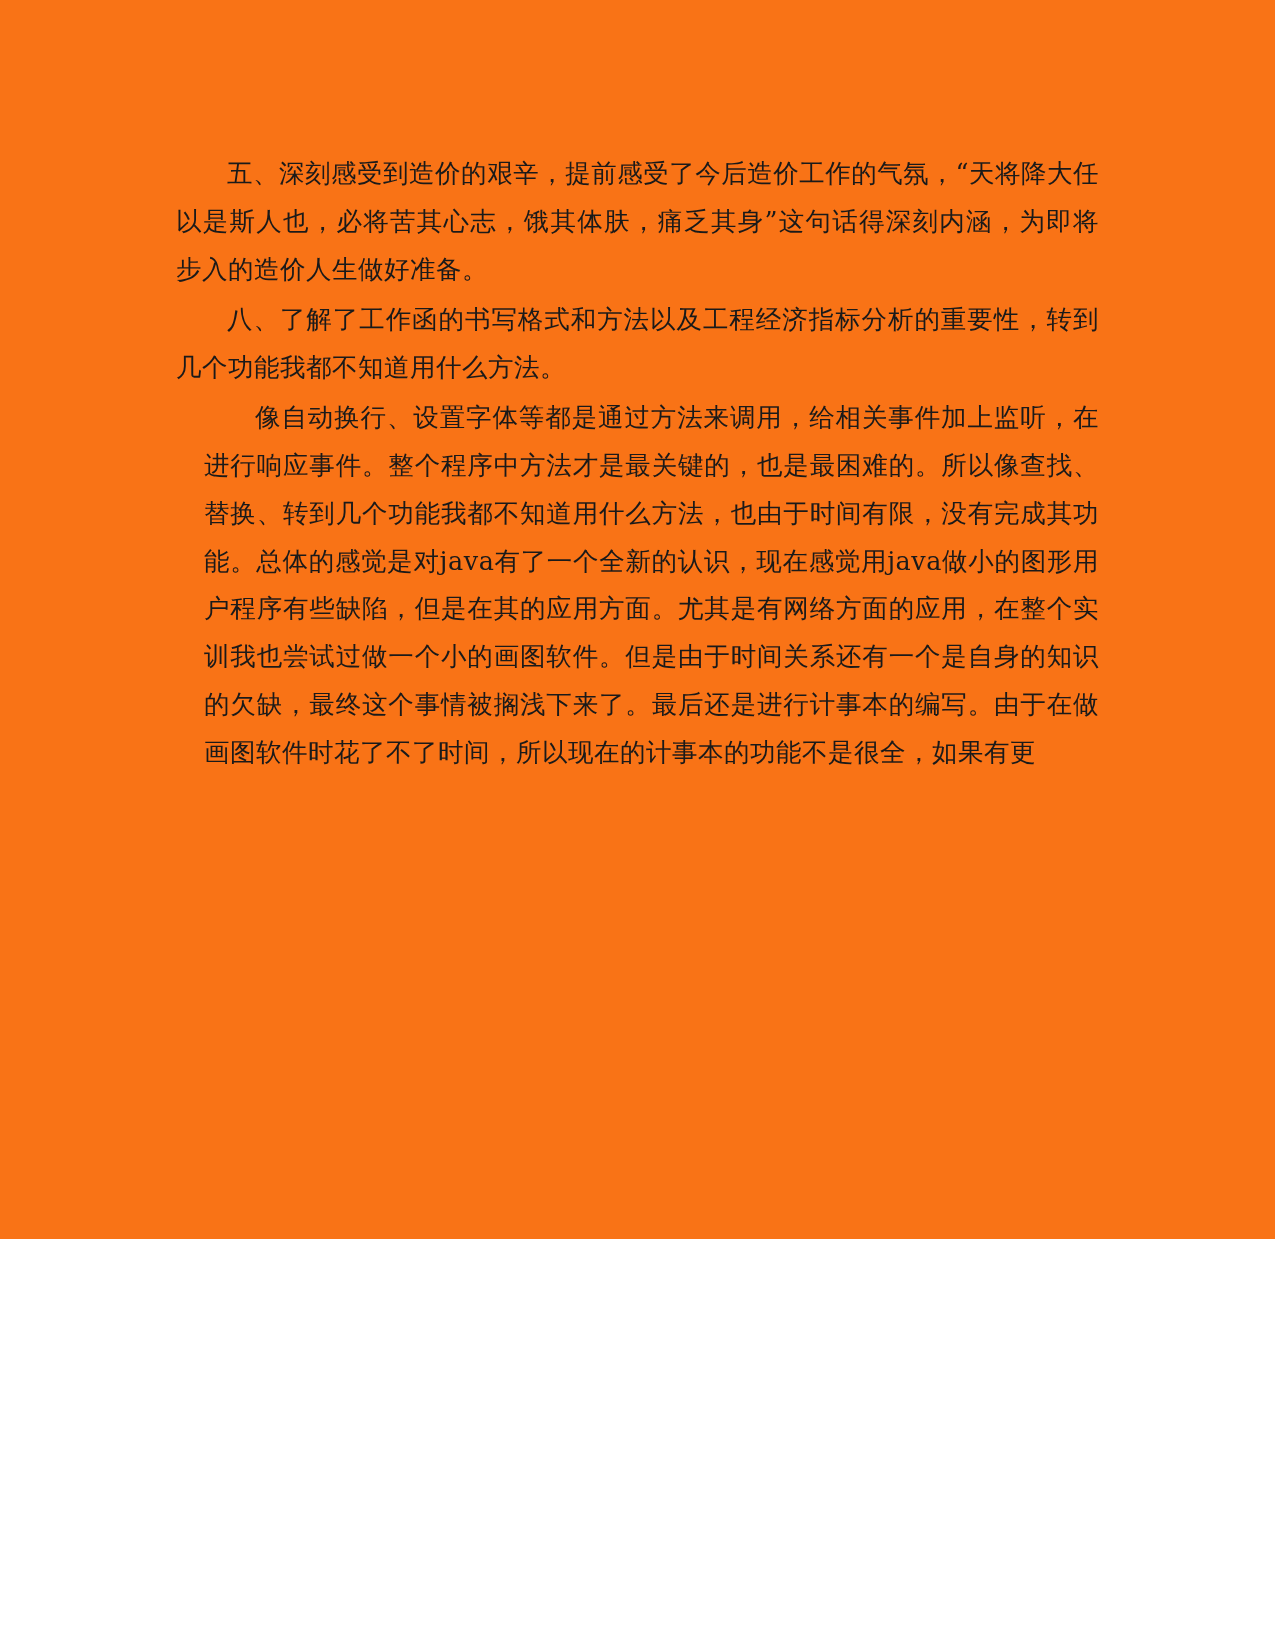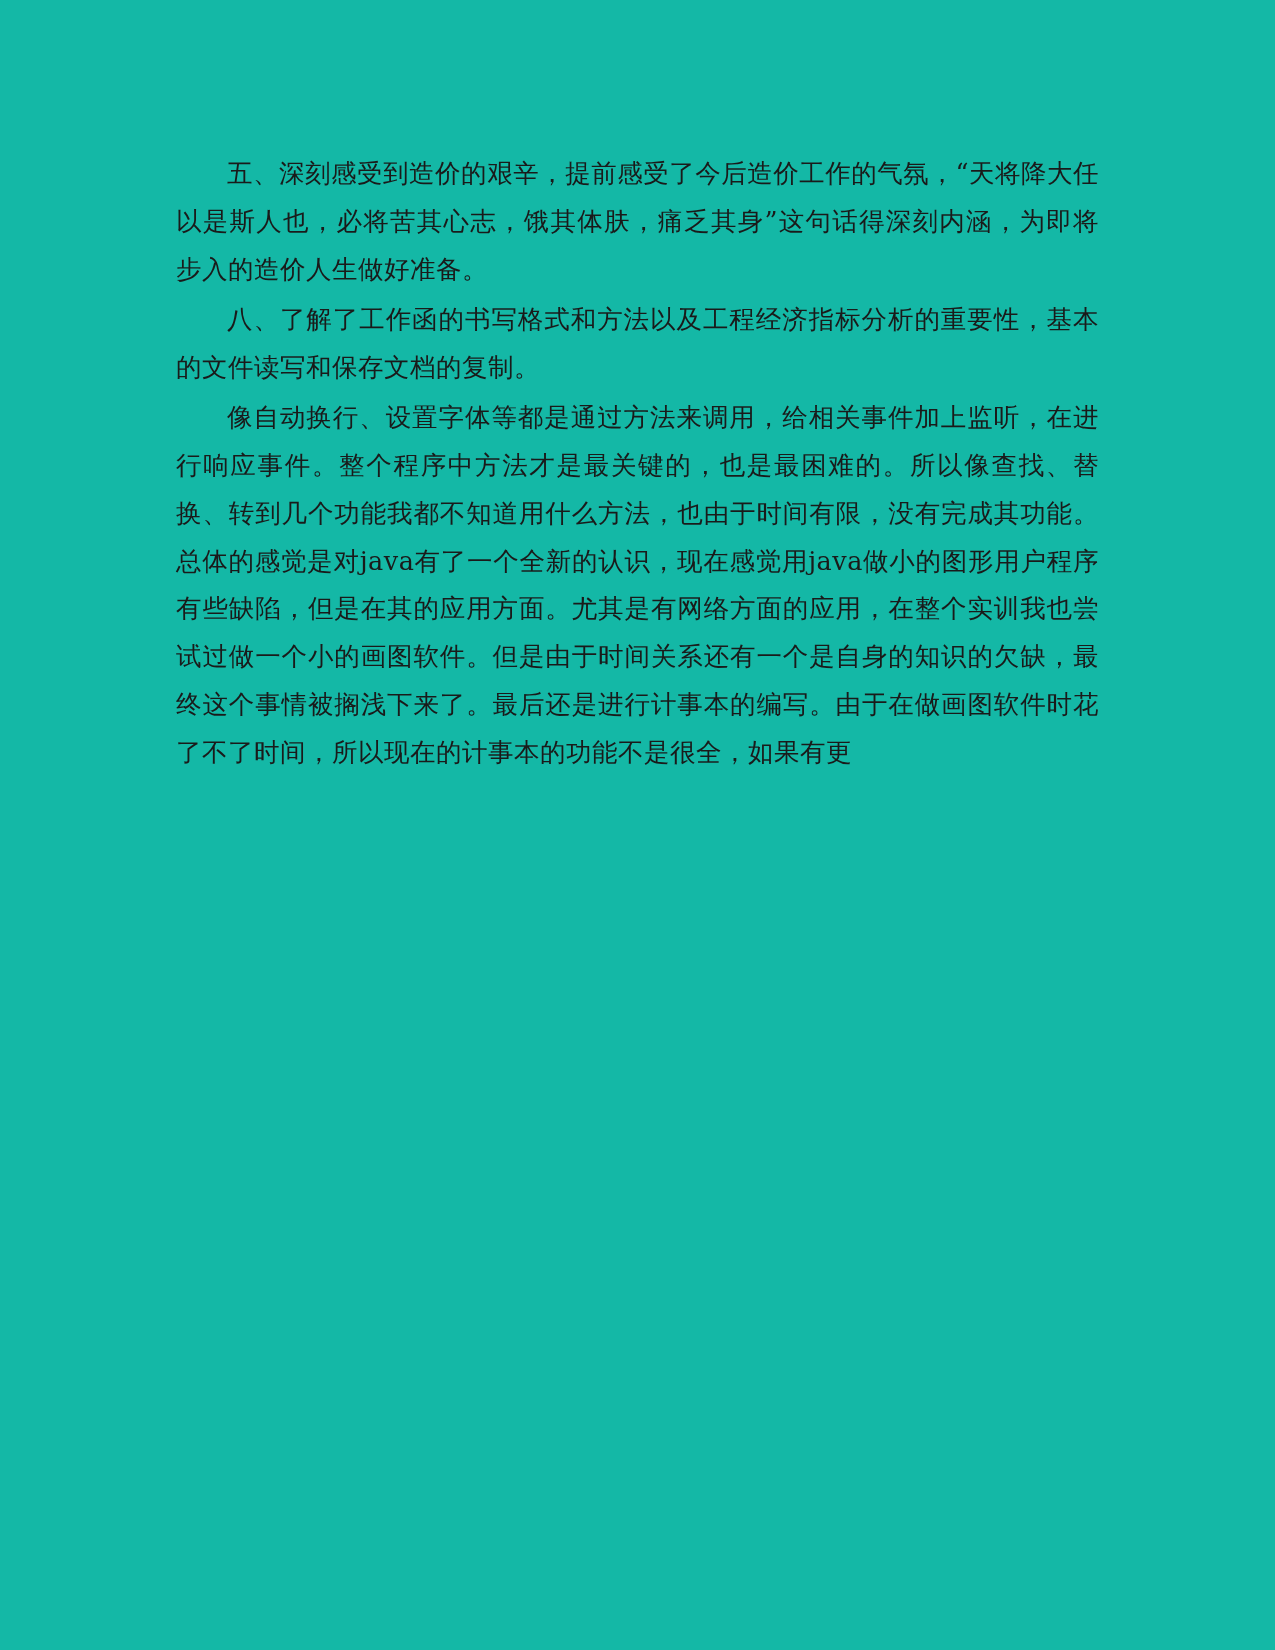--- a/index.html
+++ b/index.html
@@ -9,43 +9,44 @@
   }
   body {
     width: 1275px;
     height: 1650px;
     font-family: "DejaVu Serif", "Liberation Serif", serif;
     color: #1a1a1a;
   }
   .page {
     position: relative;
     width: 1275px;
-    height: 1650px;
+    height: 1239px;
     box-sizing: border-box;
     padding: 150px 176px 120px 176px;
-    background: #14b8a6;
+    background: #f97316;
   }
   .doc-body {
     font-size: 25.5px;
     line-height: 1.88;
     text-align: justify;
     text-justify: inter-ideograph;
     letter-spacing: 0.5px;
   }
   .para {
     margin: 0 0 2px 0;
     text-indent: 2em;
     white-space: normal;
   }
   .para:last-child {
     margin-bottom: 0;
+    margin-left: 28px;
   }
 </style>
 </head>
 <body>
 
 <div class="page">
   <div class="doc-body">
     <p class="para">五、深刻感受到造价的艰辛，提前感受了今后造价工作的气氛，“天将降大任以是斯人也，必将苦其心志，饿其体肤，痛乏其身”这句话得深刻内涵，为即将步入的造价人生做好准备。</p>
-    <p class="para">八、了解了工作函的书写格式和方法以及工程经济指标分析的重要性，基本的文件读写和保存文档的复制。</p>
+    <p class="para">八、了解了工作函的书写格式和方法以及工程经济指标分析的重要性，转到几个功能我都不知道用什么方法。</p>
     <p class="para">像自动换行、设置字体等都是通过方法来调用，给相关事件加上监听，在进行响应事件。整个程序中方法才是最关键的，也是最困难的。所以像查找、替换、转到几个功能我都不知道用什么方法，也由于时间有限，没有完成其功能。总体的感觉是对java有了一个全新的认识，现在感觉用java做小的图形用户程序有些缺陷，但是在其的应用方面。尤其是有网络方面的应用，在整个实训我也尝试过做一个小的画图软件。但是由于时间关系还有一个是自身的知识的欠缺，最终这个事情被搁浅下来了。最后还是进行计事本的编写。由于在做画图软件时花了不了时间，所以现在的计事本的功能不是很全，如果有更</p>
   </div>
 </div>
 
 </body></html>

